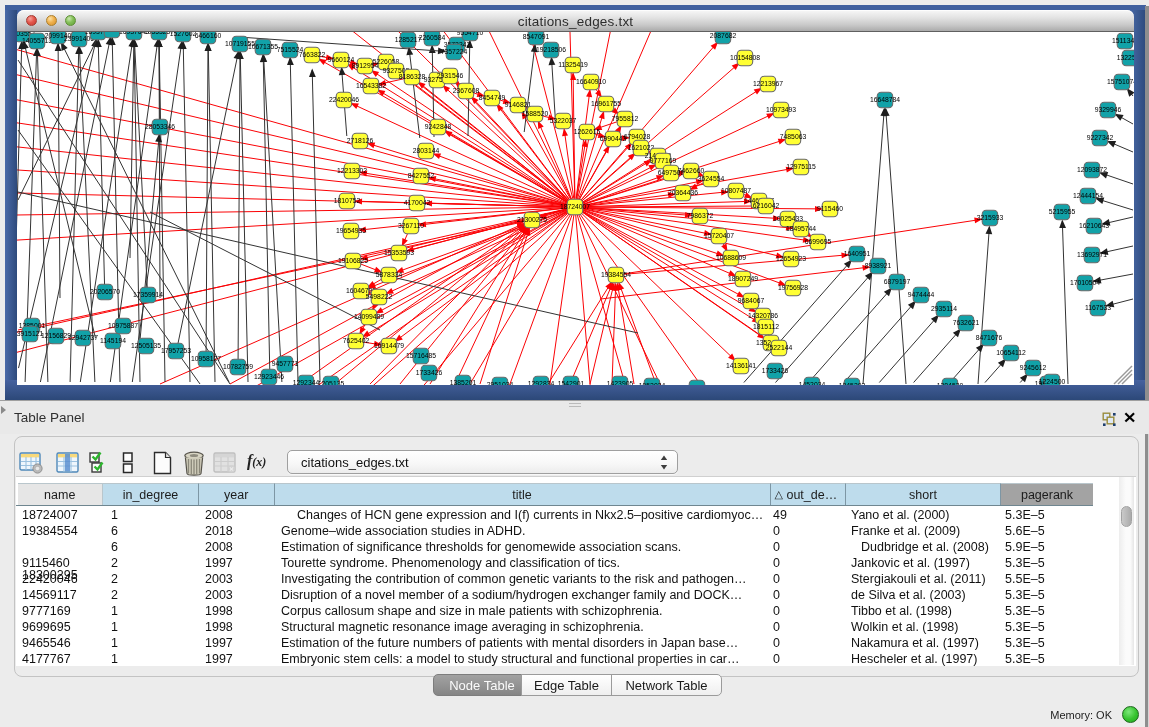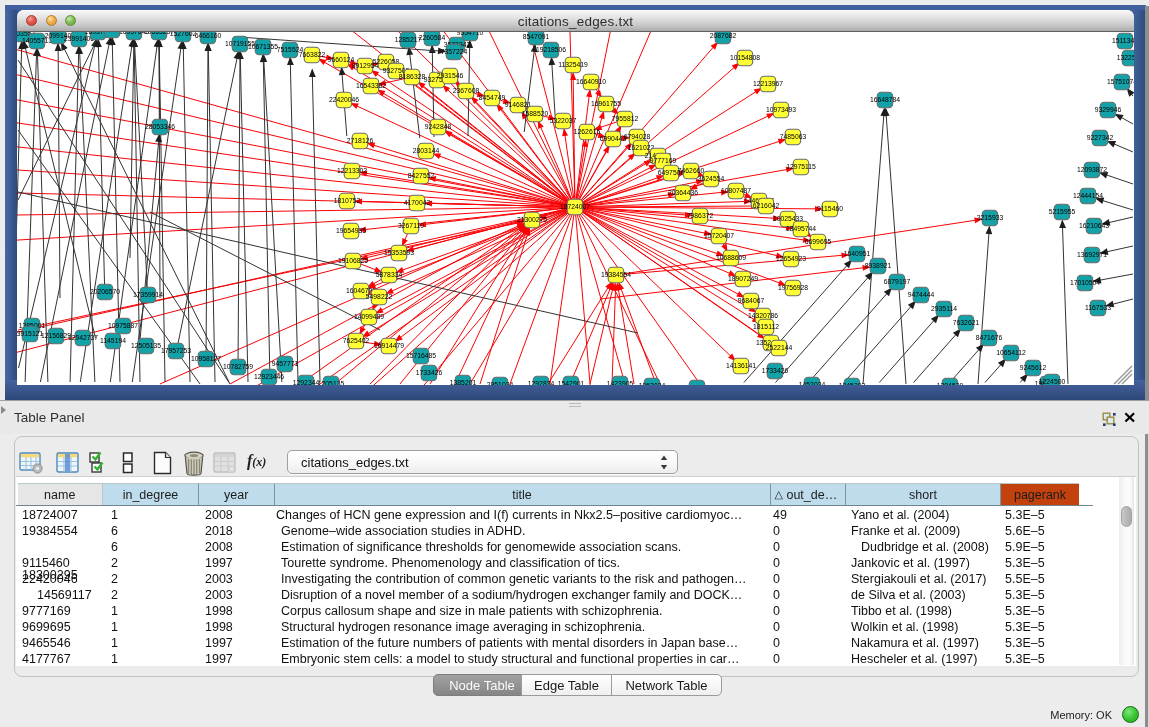--- a/index.html
+++ b/index.html
@@ -897,28 +897,28 @@
     </svg>
   </div>
 
   <div class="abs" id="tbl-white"></div>
 <div class="hcell" style="left:17.5px;width:84.5px;background:#e6e6e6;">name</div>
 <div class="hcell" style="left:102px;width:96px;background:#bedcec;border-left:1px solid #b9c6cc;">in_degree</div>
 <div class="hcell" style="left:198px;width:75.5px;background:#bedcec;border-left:1px solid #7d96a4;">year</div>
 <div class="hcell" style="left:273.5px;width:496.0px;background:#bedcec;border-left:1px solid #7d96a4;">title</div>
 <div class="hcell" style="left:769.5px;width:75.5px;background:#bedcec;border-left:1px solid #7d96a4;justify-content:flex-start;padding-left:4px"><span style="font-size:11px;position:relative;top:-0.5px">△</span>&nbsp;out_de…</div>
 <div class="hcell" style="left:845px;width:155px;background:#bedcec;border-left:1px solid #7d96a4;">short</div>
-<div class="hcell" style="left:1000px;width:79px;background:#c2410c;border-left:1px solid #7d96a4;">pagerank</div>
+<div class="hcell" style="left:1000px;width:93px;background:#a3a3a3;border-left:1px solid #7d96a4;">pagerank</div>
 <div class="abs" style="left:16px;top:505px;width:1077px;height:1px;background:#6f8690"></div>
 <div class="row" style="left:22px;top:507px">18724007</div>
 <div class="row" style="left:111px;top:507px">1</div>
 <div class="row" style="left:205px;top:507px">2008</div>
-<div class="row" style="left:276px;top:507px">Changes of HCN gene expression and I(f) currents in Nkx2.5–positive cardiomyoc…</div>
+<div class="row" style="left:297px;top:507px">Changes of HCN gene expression and I(f) currents in Nkx2.5–positive cardiomyoc…</div>
 <div class="row" style="left:773px;top:507px">49</div>
-<div class="row" style="left:851px;top:507px">Yano et al. (2004)</div>
+<div class="row" style="left:851px;top:507px">Yano et al. (2000)</div>
 <div class="row" style="left:1005px;top:507px">5.3E–5</div>
 <div class="row" style="left:22px;top:523px">19384554</div>
 <div class="row" style="left:111px;top:523px">6</div>
 <div class="row" style="left:205px;top:523px">2018</div>
 <div class="row" style="left:281px;top:523px">Genome–wide association studies in ADHD.</div>
 <div class="row" style="left:773px;top:523px">0</div>
 <div class="row" style="left:851px;top:523px">Franke et al. (2009)</div>
 <div class="row" style="left:1005px;top:523px">5.6E–5</div>
 <div class="row" style="left:22px;top:567px">18300295</div>
 <div class="row" style="left:111px;top:539px">6</div>
@@ -932,40 +932,40 @@
 <div class="row" style="left:205px;top:555px">1997</div>
 <div class="row" style="left:281px;top:555px">Tourette syndrome. Phenomenology and classification of tics.</div>
 <div class="row" style="left:773px;top:555px">0</div>
 <div class="row" style="left:851px;top:555px">Jankovic et al. (1997)</div>
 <div class="row" style="left:1005px;top:555px">5.3E–5</div>
 <div class="row" style="left:22px;top:571px">22420046</div>
 <div class="row" style="left:111px;top:571px">2</div>
 <div class="row" style="left:205px;top:571px">2003</div>
 <div class="row" style="left:281px;top:571px">Investigating the contribution of common genetic variants to the risk and pathogen…</div>
 <div class="row" style="left:773px;top:571px">0</div>
-<div class="row" style="left:851px;top:571px">Stergiakouli et al. (2017)</div>
+<div class="row" style="left:851px;top:571px">Stergiakouli et al. (2011)</div>
 <div class="row" style="left:1005px;top:571px">5.5E–5</div>
-<div class="row" style="left:37px;top:587px">14569117</div>
+<div class="row" style="left:22px;top:587px">14569117</div>
 <div class="row" style="left:111px;top:587px">2</div>
 <div class="row" style="left:205px;top:587px">2003</div>
 <div class="row" style="left:281px;top:587px">Disruption of a novel member of a sodium/hydrogen exchanger family and DOCK…</div>
 <div class="row" style="left:773px;top:587px">0</div>
 <div class="row" style="left:851px;top:587px">de Silva et al. (2003)</div>
 <div class="row" style="left:1005px;top:587px">5.3E–5</div>
 <div class="row" style="left:22px;top:603px">9777169</div>
 <div class="row" style="left:111px;top:603px">1</div>
 <div class="row" style="left:205px;top:603px">1998</div>
 <div class="row" style="left:281px;top:603px">Corpus callosum shape and size in male patients with schizophrenia.</div>
 <div class="row" style="left:773px;top:603px">0</div>
 <div class="row" style="left:851px;top:603px">Tibbo et al. (1998)</div>
 <div class="row" style="left:1005px;top:603px">5.3E–5</div>
 <div class="row" style="left:22px;top:619px">9699695</div>
 <div class="row" style="left:111px;top:619px">1</div>
 <div class="row" style="left:205px;top:619px">1998</div>
-<div class="row" style="left:281px;top:619px">Structural hydrogen resonance image averaging in schizophrenia.</div>
+<div class="row" style="left:281px;top:619px">Structural magnetic resonance image averaging in schizophrenia.</div>
 <div class="row" style="left:773px;top:619px">0</div>
 <div class="row" style="left:851px;top:619px">Wolkin et al. (1998)</div>
 <div class="row" style="left:1005px;top:619px">5.3E–5</div>
 <div class="row" style="left:22px;top:635px">9465546</div>
 <div class="row" style="left:111px;top:635px">1</div>
 <div class="row" style="left:205px;top:635px">1997</div>
 <div class="row" style="left:281px;top:635px">Estimation of the future numbers of patients with mental disorders in Japan base…</div>
 <div class="row" style="left:773px;top:635px">0</div>
 <div class="row" style="left:851px;top:635px">Nakamura et al. (1997)</div>
 <div class="row" style="left:1005px;top:635px">5.3E–5</div>

